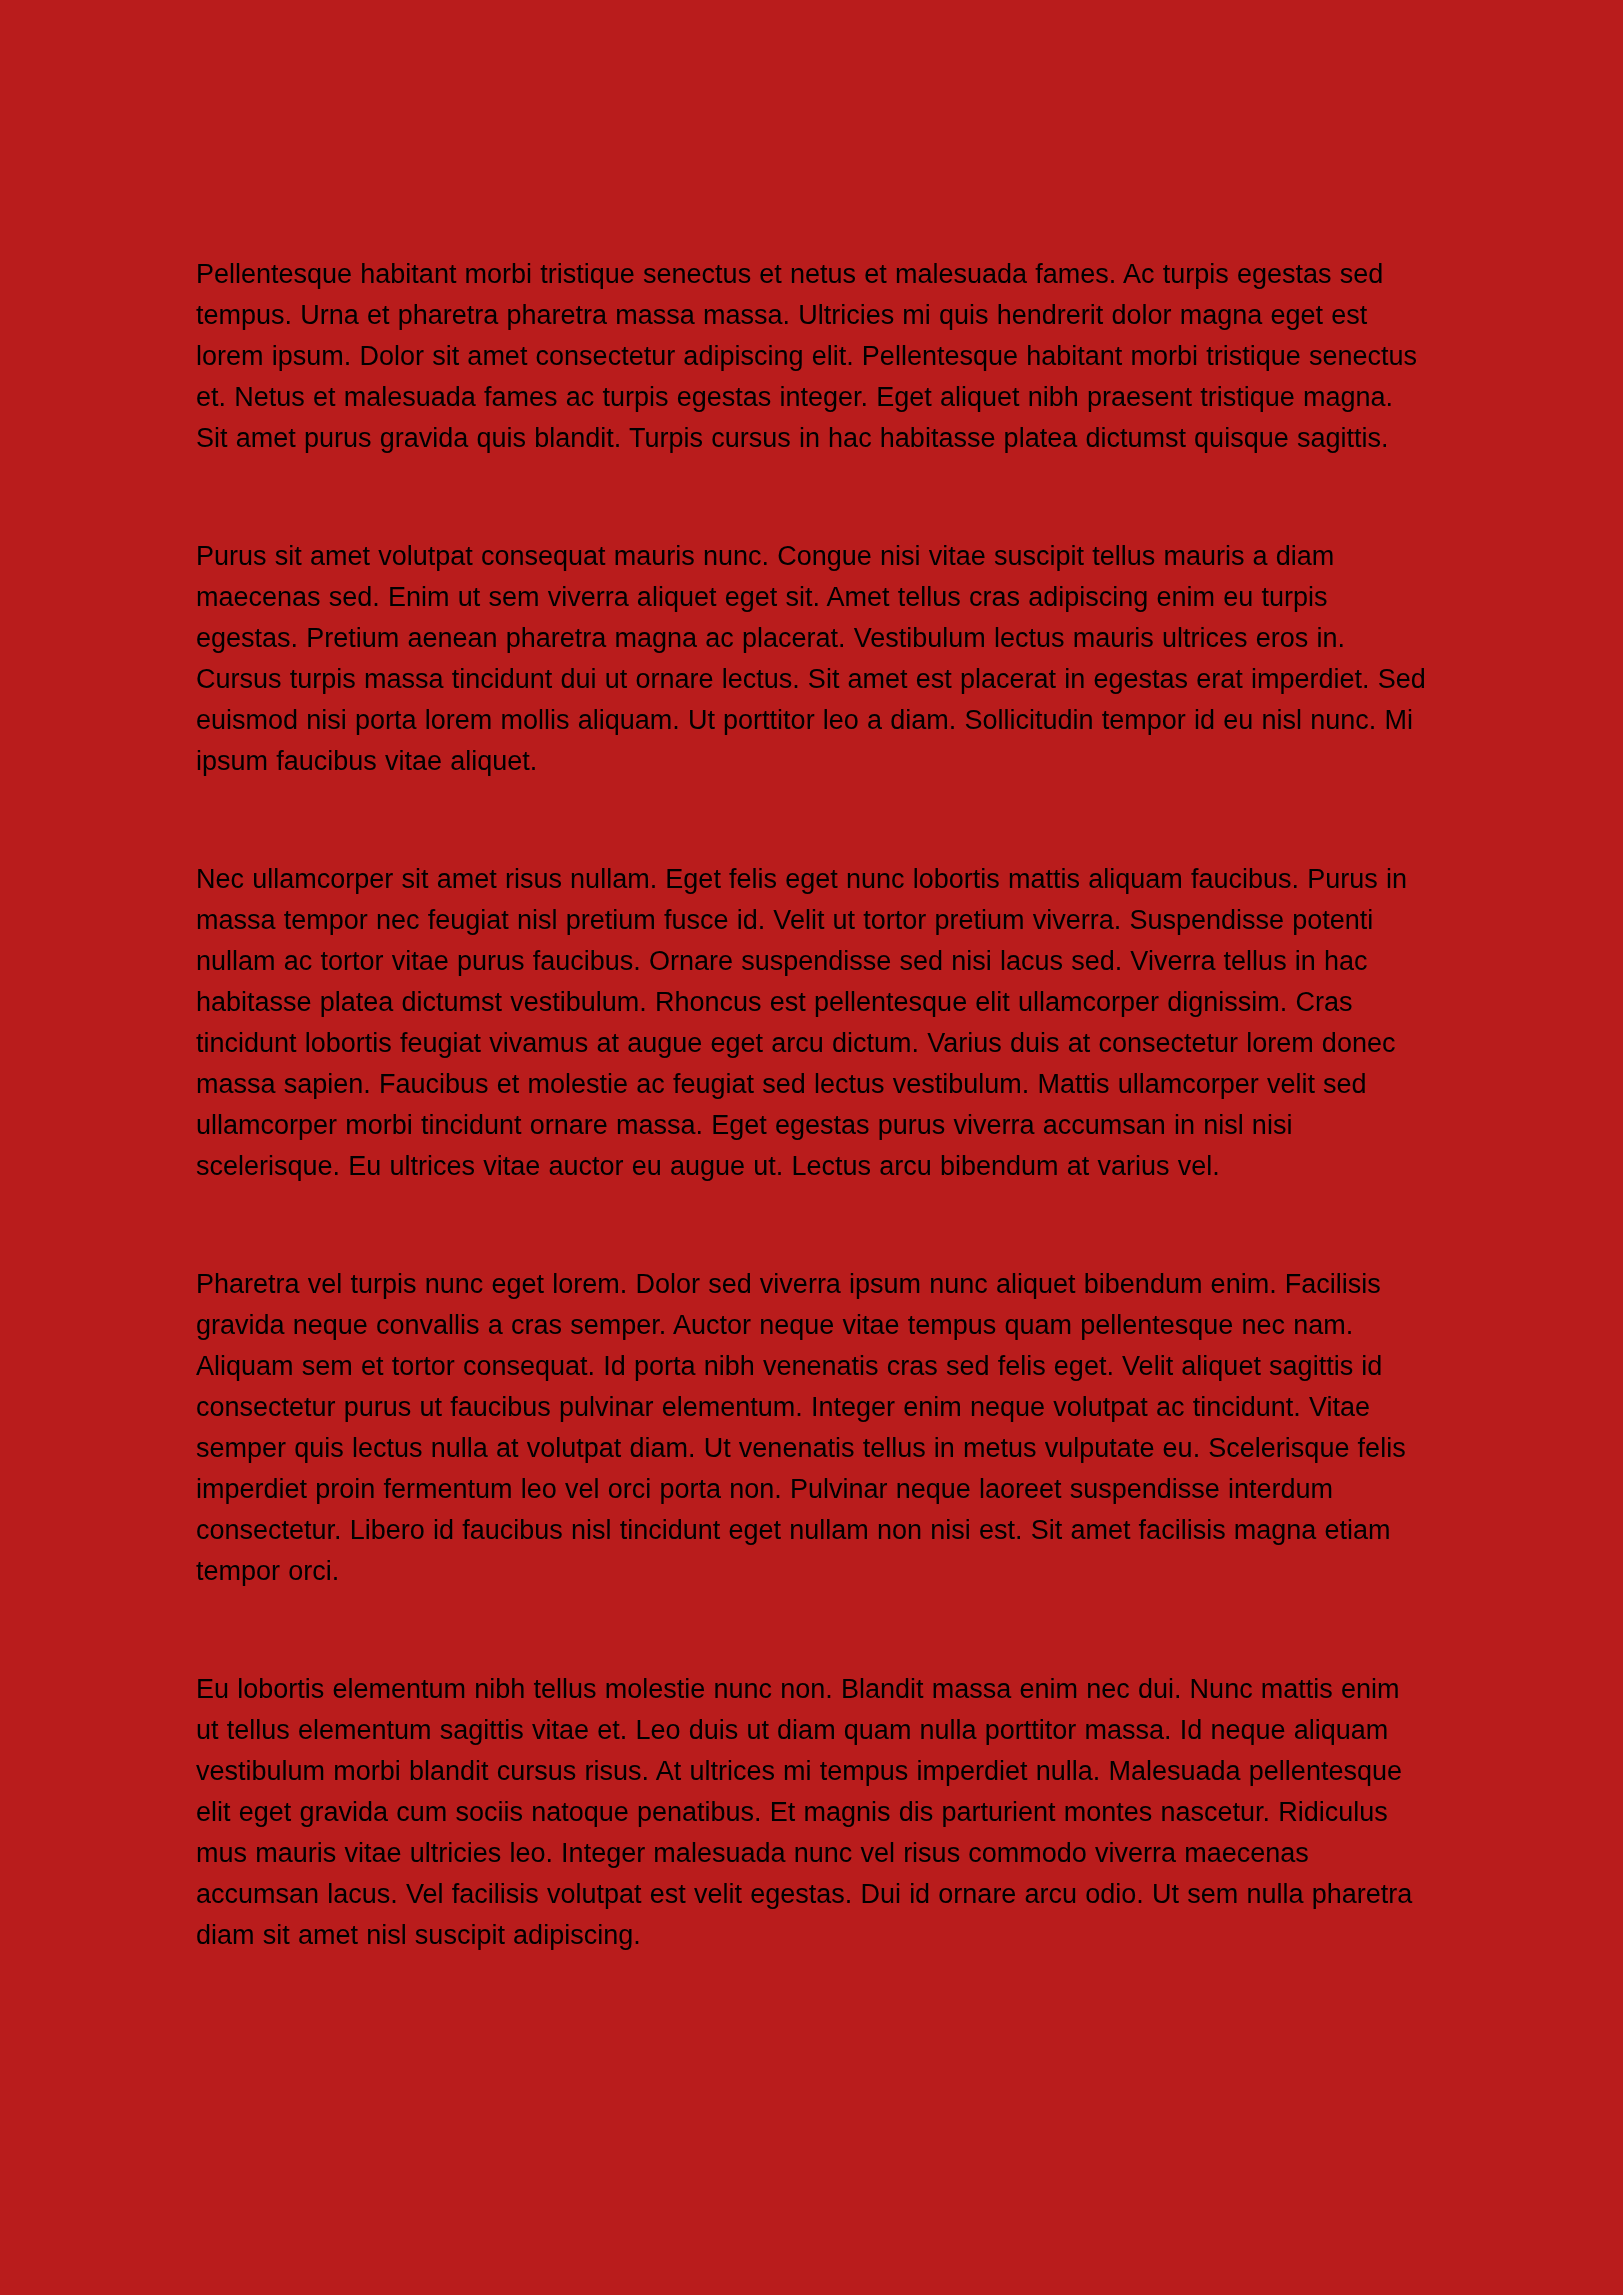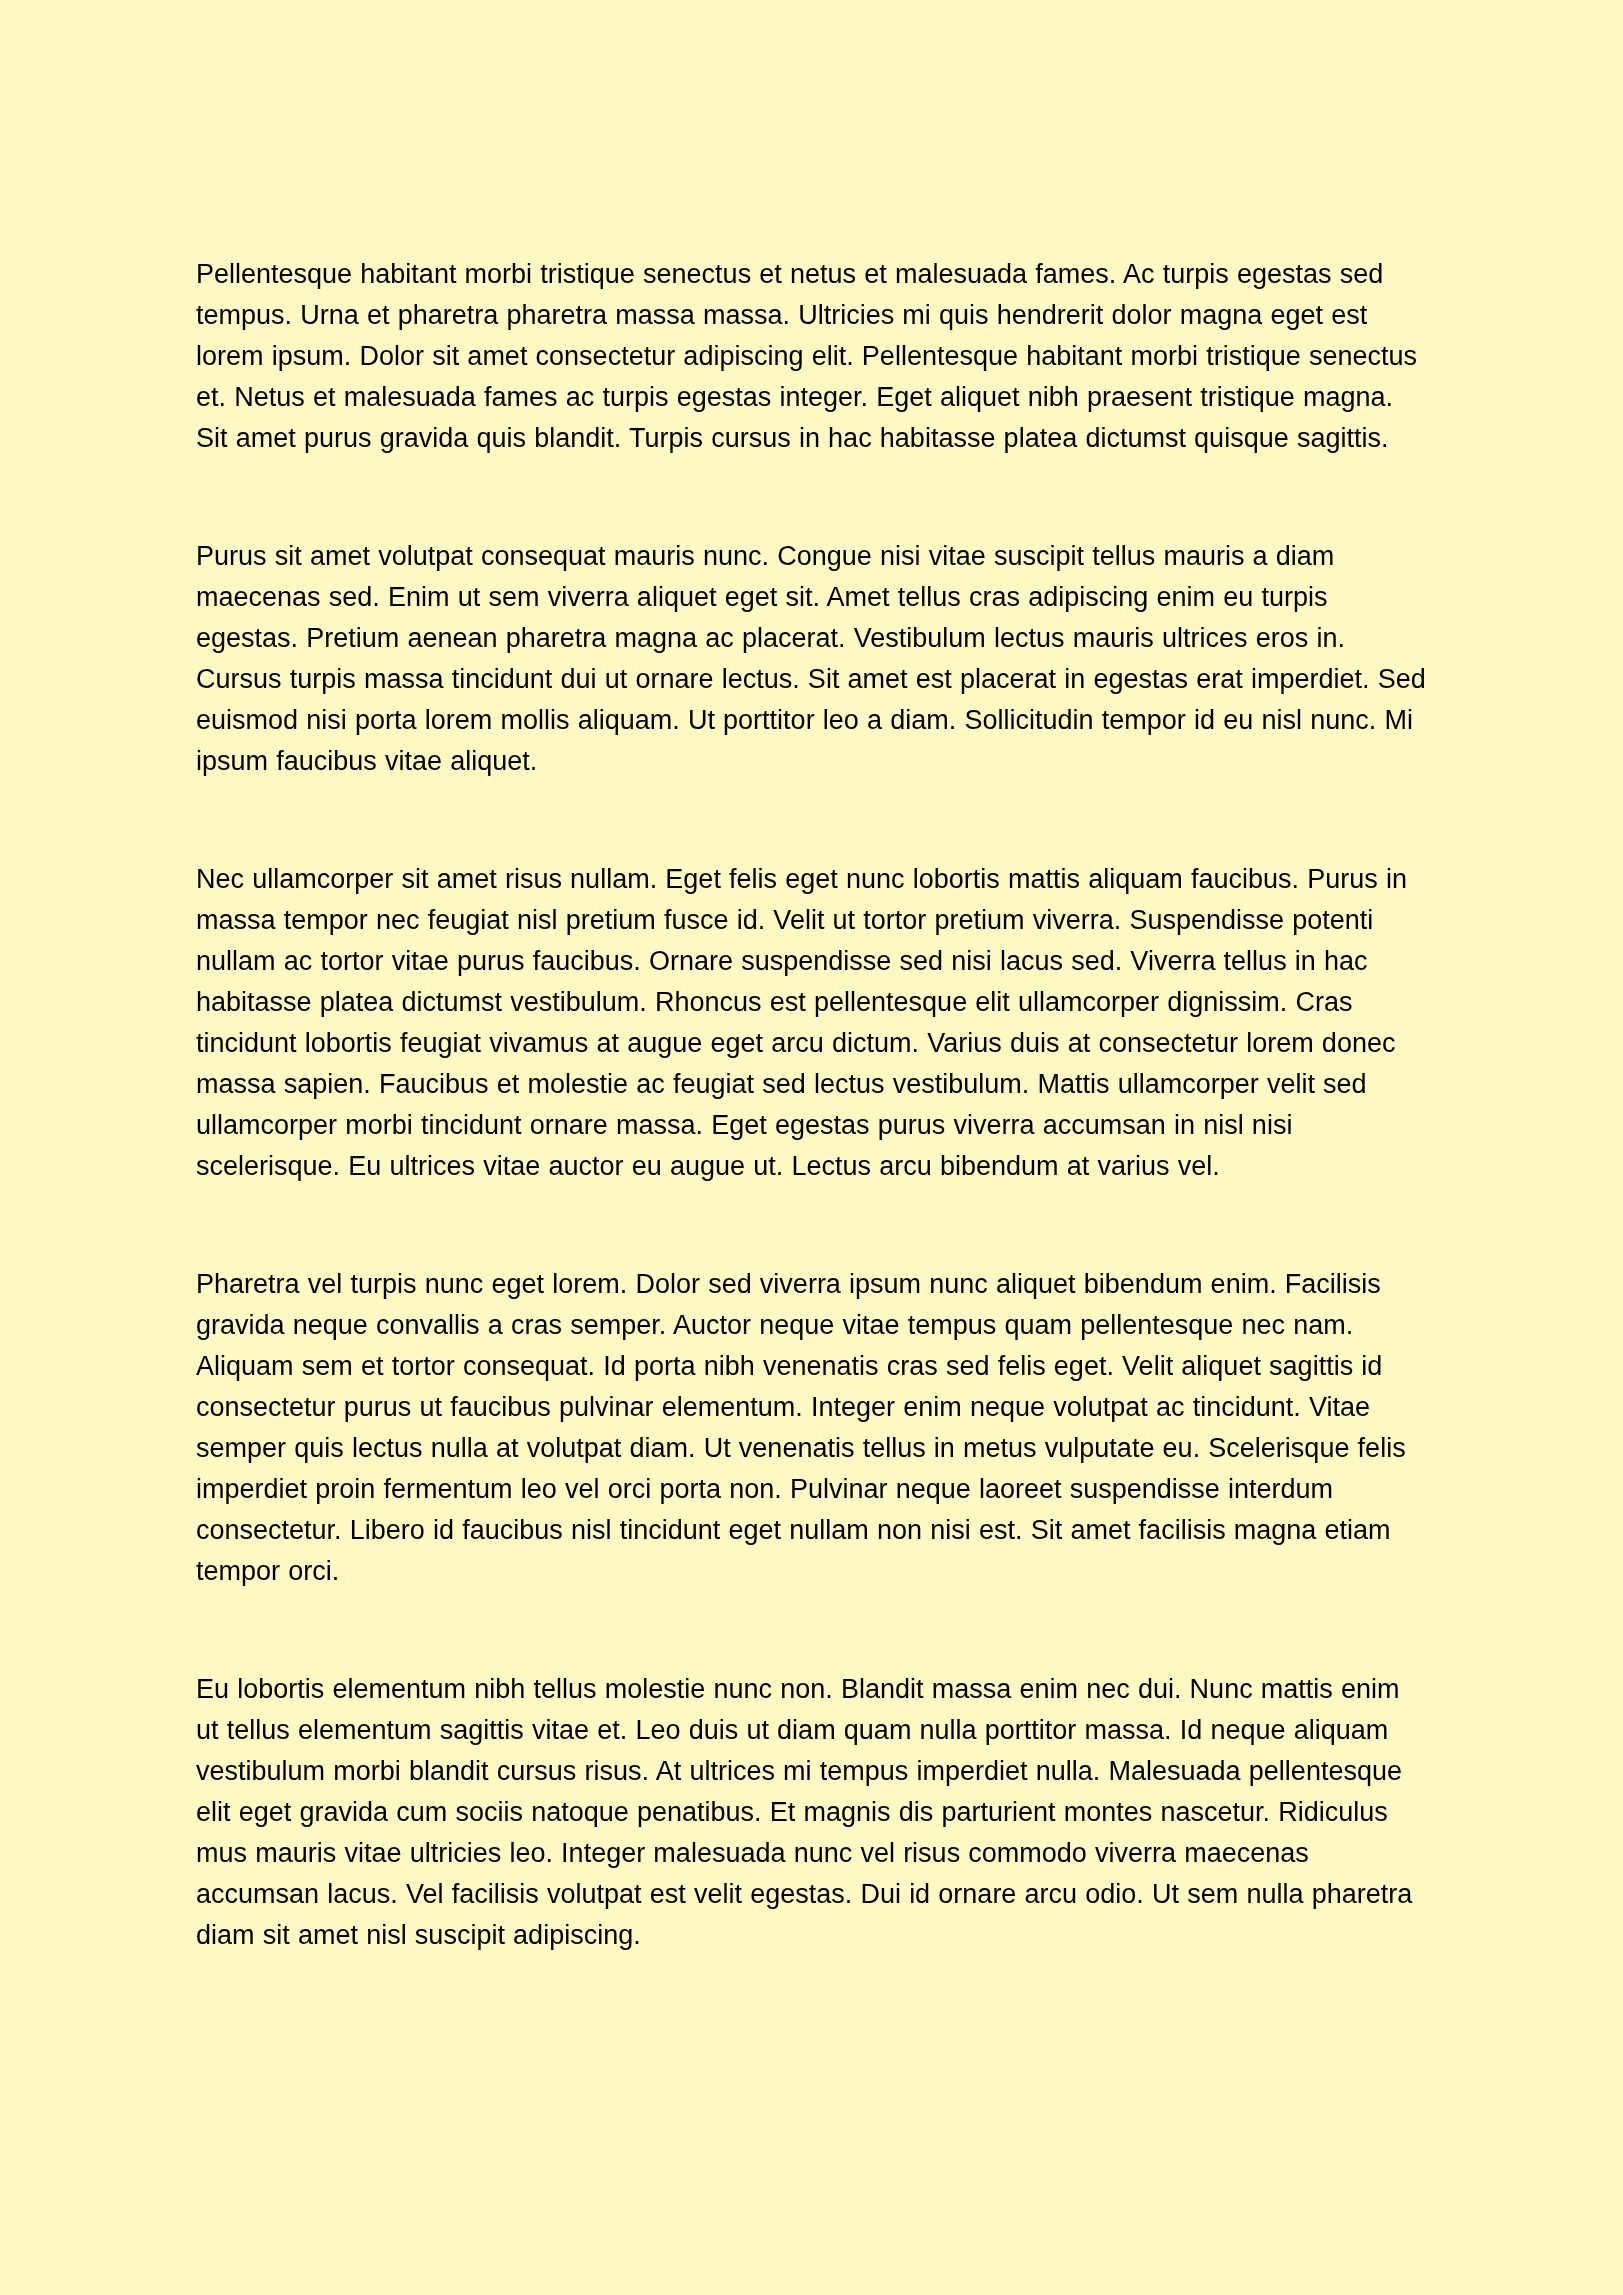--- a/index.html
+++ b/index.html
@@ -4,21 +4,21 @@
 <style>
   html, body {
     margin: 0;
     padding: 0;
     background: #ffffff;
   }
   .page {
     position: relative;
     width: 1623px;
     height: 2295px;
-    background: #fef9c3;
+    background: #b91c1c;
     box-sizing: border-box;
     padding: 254px 196px 0 196px;
     overflow: hidden;
   }
   .doc-body {
     width: 1231px;
   }
   .doc-body p {
     margin: 0 0 77px 0;
     font-family: "Liberation Sans", "DejaVu Sans", sans-serif;

